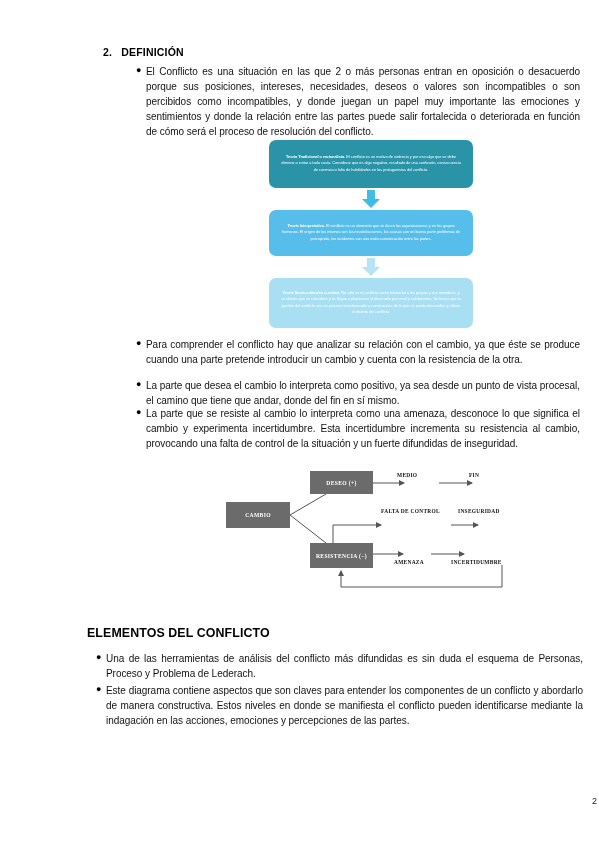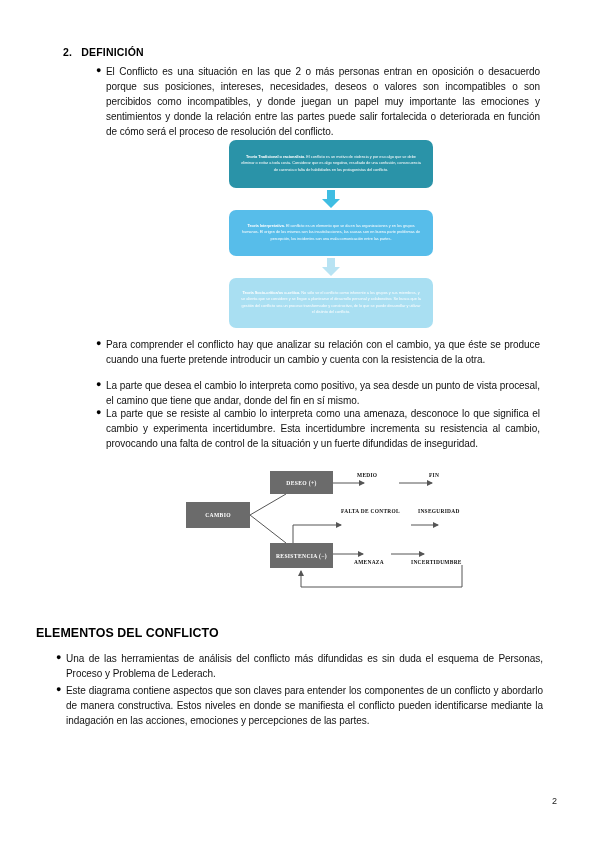--- a/index.html
+++ b/index.html
@@ -14,20 +14,21 @@
     position: relative;
     font-family: "Liberation Sans", sans-serif;
     color: #000000;
     overflow: hidden;
   }
 
   .page {
     position: absolute;
     inset: 0;
     padding: 4px;
+    margin-left: 40px;
   }
 
   
   .section-num-heading {
     position: absolute;
     left: 63px;
     top: 46px;
     font-size: 10.5px;
     font-weight: bold;
     letter-spacing: 0.2px;
@@ -155,21 +156,21 @@
   #lbl-falta   { left: 155px; top: 42px; }
   #lbl-inseg   { left: 232px; top: 42px; }
   #lbl-amenaza { left: 168px; top: 93px; }
   #lbl-incert  { left: 225px; top: 93px; }
 
   .dsvg { position: absolute; left: 0; top: 0; }
 
   
   .elementos-heading {
     position: absolute;
-    left: 36px;
+    left: 47px;
     top: 626px;
     font-size: 12.4px;
     font-weight: bold;
     letter-spacing: 0.1px;
     white-space: nowrap;
   }
 
   
   .page-number {
     position: absolute;
@@ -224,21 +225,21 @@
     <div class="theory-box" id="theory-3">
       <div>
         <span class="lead">Teoría Socio-crítica/os o-crítica.</span>
         <span>No sólo ve el conflicto como inherente a los grupos y sus miembros, y se alienta que se considere y se llegue a plantearse el desarrollo personal y colaborativo. Se busca que la gestión del conflicto sea un proceso transformador y constructivo, de lo que se puede desarrollar y utilizar el distinto del conflicto.</span>
       </div>
     </div>
   </div>
 
   <div class="bullet-block" id="b-comp">
     <span class="bullet-dot">●</span>
-    <span class="bullet-text">Para comprender el conflicto hay que analizar su relación con el cambio, ya que éste se produce cuando una fuerte pretende introducir un cambio y cuenta con la resistencia de la otra.</span>
+    <span class="bullet-text">Para comprender el conflicto hay que analizar su relación con el cambio, ya que éste se produce cuando una parte pretende introducir un cambio y cuenta con la resistencia de la otra.</span>
   </div>
 
   <div class="bullet-block" id="b-desea">
     <span class="bullet-dot">●</span>
     <span class="bullet-text">La parte que desea el cambio lo interpreta como positivo, ya sea desde un punto de vista procesal, el camino que tiene que andar, donde del fin en sí mismo.</span>
   </div>
 
   <div class="bullet-block" id="b-resiste">
     <span class="bullet-dot">●</span>
     <span class="bullet-text">La parte que se resiste al cambio lo interpreta como una amenaza, desconoce lo que significa el cambio y experimenta incertidumbre. Esta incertidumbre incrementa su resistencia al cambio, provocando una falta de control de la situación y un fuerte difundidas de inseguridad.</span>

